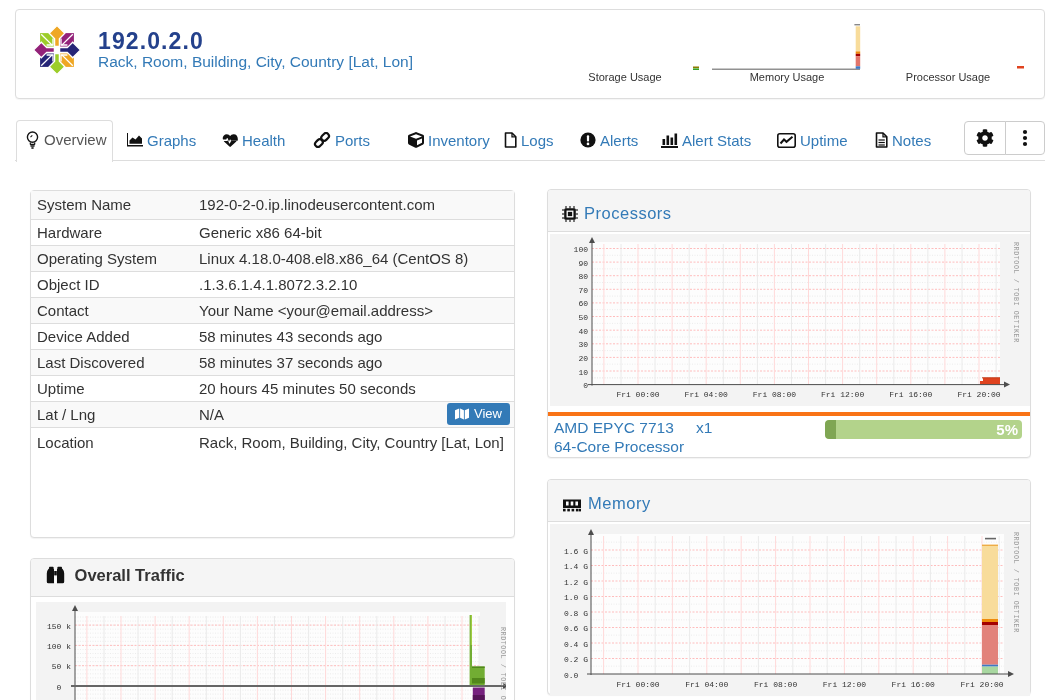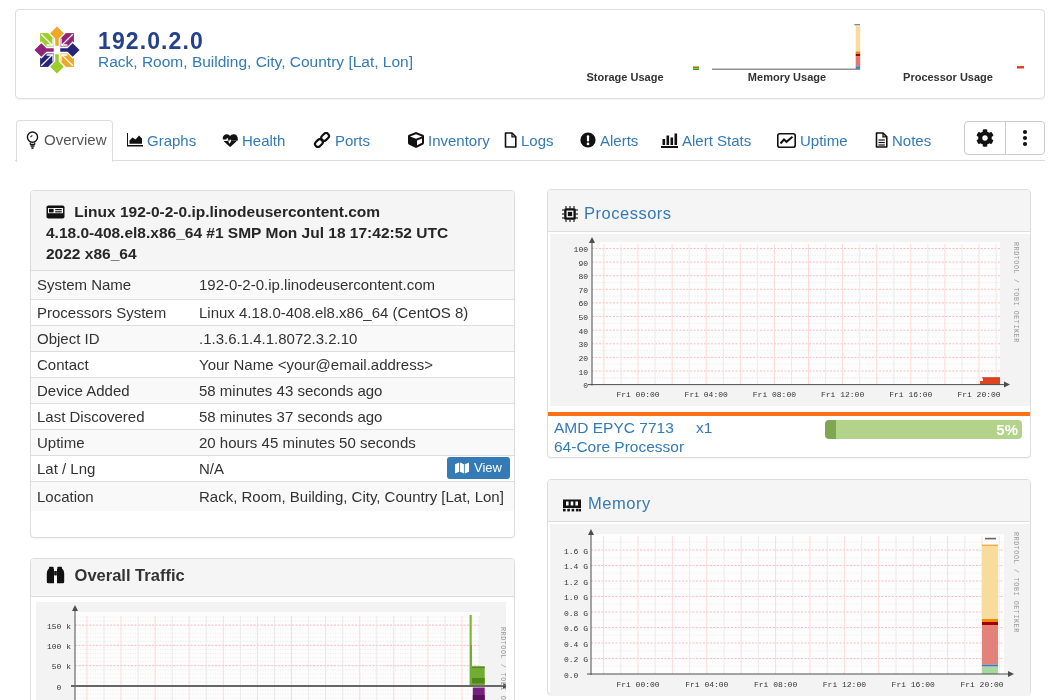--- a/index.html
+++ b/index.html
@@ -3,21 +3,21 @@
 <meta charset="utf-8">
 <style>
 * { margin:0; padding:0; box-sizing:border-box; }
 html,body { width:1061px; height:700px; background:#fff; font-family:"Liberation Sans",sans-serif; overflow:hidden; }
 #page { position:relative; width:1061px; height:700px; }
 .abs { position:absolute; }
 
 #hcard { left:15px; top:9px; width:1030px; height:90px; border:1px solid #ddd; border-radius:4px; background:#fff; box-shadow:0 1px 1px rgba(0,0,0,.04); }
 #devtitle { left:98px; top:28px; font-size:23px; font-weight:bold; color:#24418c; letter-spacing:1.1px; }
 #devsub { left:98px; top:53px; font-size:15.5px; color:#337ab7; }
-.minilabel { top:71px; width:154px; text-align:center; font-size:11px; font-weight:bold; color:#333; }
+.minilabel { top:71px; width:154px; text-align:center; font-size:11px; font-weight:normal; color:#333; }
 
 #navline { left:15px; top:160px; width:1030px; height:1px; background:#ddd; }
 .tab { top:124px; height:32px; display:flex; align-items:center; font-size:15px; color:#337ab7; white-space:nowrap; }
 .tab svg { margin-right:4px; }
 #activetab { left:16px; top:120px; width:97px; height:42px; background:#fff; border:1px solid #ddd; border-bottom:0; border-radius:4px 4px 0 0; z-index:2; }
 #activetab .in { position:absolute; left:9px; top:8px; display:flex; align-items:center; font-size:15px; color:#555; }
 #activetab svg { margin-right:5px; }
 
 #btngroup { left:964px; top:121px; width:81px; height:34px; }
 #btngroup .b1 { position:absolute; left:0; top:0; width:42px; height:34px; border:1px solid #ccc; border-radius:4px 0 0 4px; background:#fff; }
@@ -198,35 +198,32 @@
     <svg style="position:absolute;left:52px;top:8px" width="18" height="18" viewBox="0 0 18 18">
         <g fill="#111">
           <circle cx="9" cy="3" r="2.1"></circle>
           <circle cx="9" cy="9" r="2.1"></circle>
           <circle cx="9" cy="15" r="2.1"></circle>
         </g>
       </svg>
   </div>
 
   <div id="card-sys" class="abs card">
-    <div class="chead"><svg width="19" height="14" viewBox="0 0 19 14" style="vertical-align:-2px;margin-right:5px">
-          <rect x="0.5" y="0.5" width="18" height="13" rx="1.8" fill="#111"></rect>
-          <rect x="2" y="3" width="15" height="5.2" fill="#fff"></rect>
-          <rect x="3" y="3.8" width="4.6" height="3.6" fill="#111"></rect>
-          <rect x="9.2" y="4" width="6.6" height="1.2" fill="#111"></rect>
-          <rect x="9.2" y="6.2" width="6.6" height="1.2" fill="#111"></rect>
-        </svg> Linux 192-0-2-0.ip.linodeusercontent.com<br>4.18.0-408.el8.x86_64 #1 SMP Mon Jul 18 17:42:52 UTC<br>2022 x86_64</div>
     <table class="sysinfo">
       <tbody>
           <tr>
             <td class="l">System Name</td>
             <td>192-0-2-0.ip.linodeusercontent.com</td>
           </tr>
       <tr>
-            <td class="l">Processors System</td>
+            <td class="l">Hardware</td>
+            <td>Generic x86 64-bit</td>
+          </tr>
+      <tr>
+            <td class="l">Operating System</td>
             <td>Linux 4.18.0-408.el8.x86_64 (CentOS 8)</td>
           </tr>
       <tr>
             <td class="l">Object ID</td>
             <td>.1.3.6.1.4.1.8072.3.2.10</td>
           </tr>
       <tr>
             <td class="l">Contact</td>
             <td>Your Name &lt;your@email.address&gt;</td>
           </tr>

